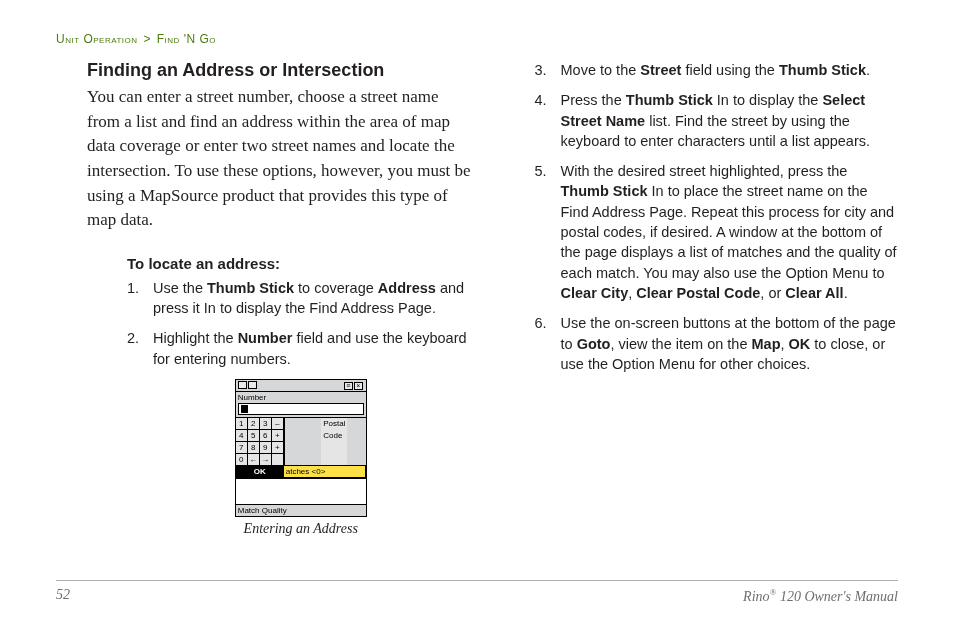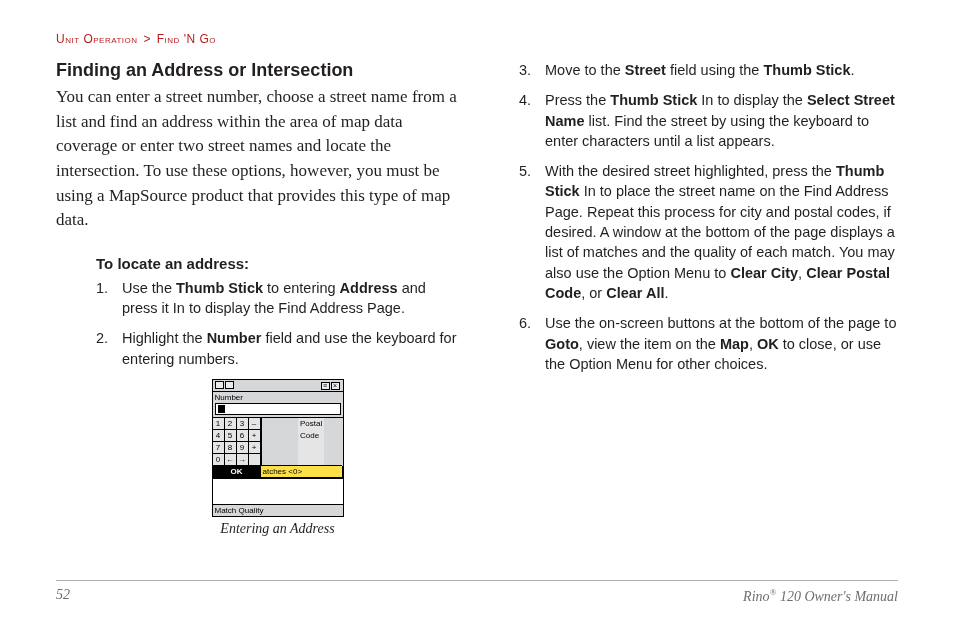--- a/index.html
+++ b/index.html
@@ -7,29 +7,30 @@
     width: 954px;
     height: 621px;
     background: #fff;
     font-family: Arial, Helvetica, sans-serif;
     color: #231f20;
     position: relative;
     padding: 32px 56px 28px 56px;
   }
   .breadcrumb {
     font-size: 12px;
-    color: #b91c1c;
+    color: #4d7c0f;
     font-variant: small-caps;
     letter-spacing: 0.5px;
     margin-bottom: 14px;
   }
   .breadcrumb .sep { margin: 0 2px; }
   .columns {
     display: flex;
     gap: 36px;
+    margin-left: 31px;
   }
   .col { flex: 1 1 50%; }
   h2.section-title {
     font-size: 18px;
     font-weight: bold;
     margin-bottom: 4px;
   }
   .intro {
     font-family: 'Times New Roman', Times, serif;
     font-size: 17px;
@@ -203,21 +204,21 @@
 
   <div class="col">
     <h2 class="section-title">Finding an Address or Intersection</h2>
     <p class="intro">You can enter a street number, choose a street name from a list and find an address within the area of map data coverage or enter two street names and locate the intersection. To use these options, however, you must be using a MapSource product that provides this type of map data.</p>
 
     <div class="sub-head">To locate an address:</div>
     <ol class="steps">
       <li>
         <span class="num">1.</span>
         <span>
-          <span>Use the </span><span class="b">Thumb Stick</span><span> to entering </span><span class="b">Address</span><span> and press it In to display the Find Address Page.</span>
+          <span>Use the </span><span class="b">Thumb Stick</span><span> to coverage </span><span class="b">Address</span><span> and press it In to display the Find Address Page.</span>
         </span>
       </li>
       <li>
         <span class="num">2.</span>
         <span>
           <span>Highlight the </span><span class="b">Number</span><span> field and use the keyboard for entering numbers.</span>
         </span>
       </li>
     </ol>
 

